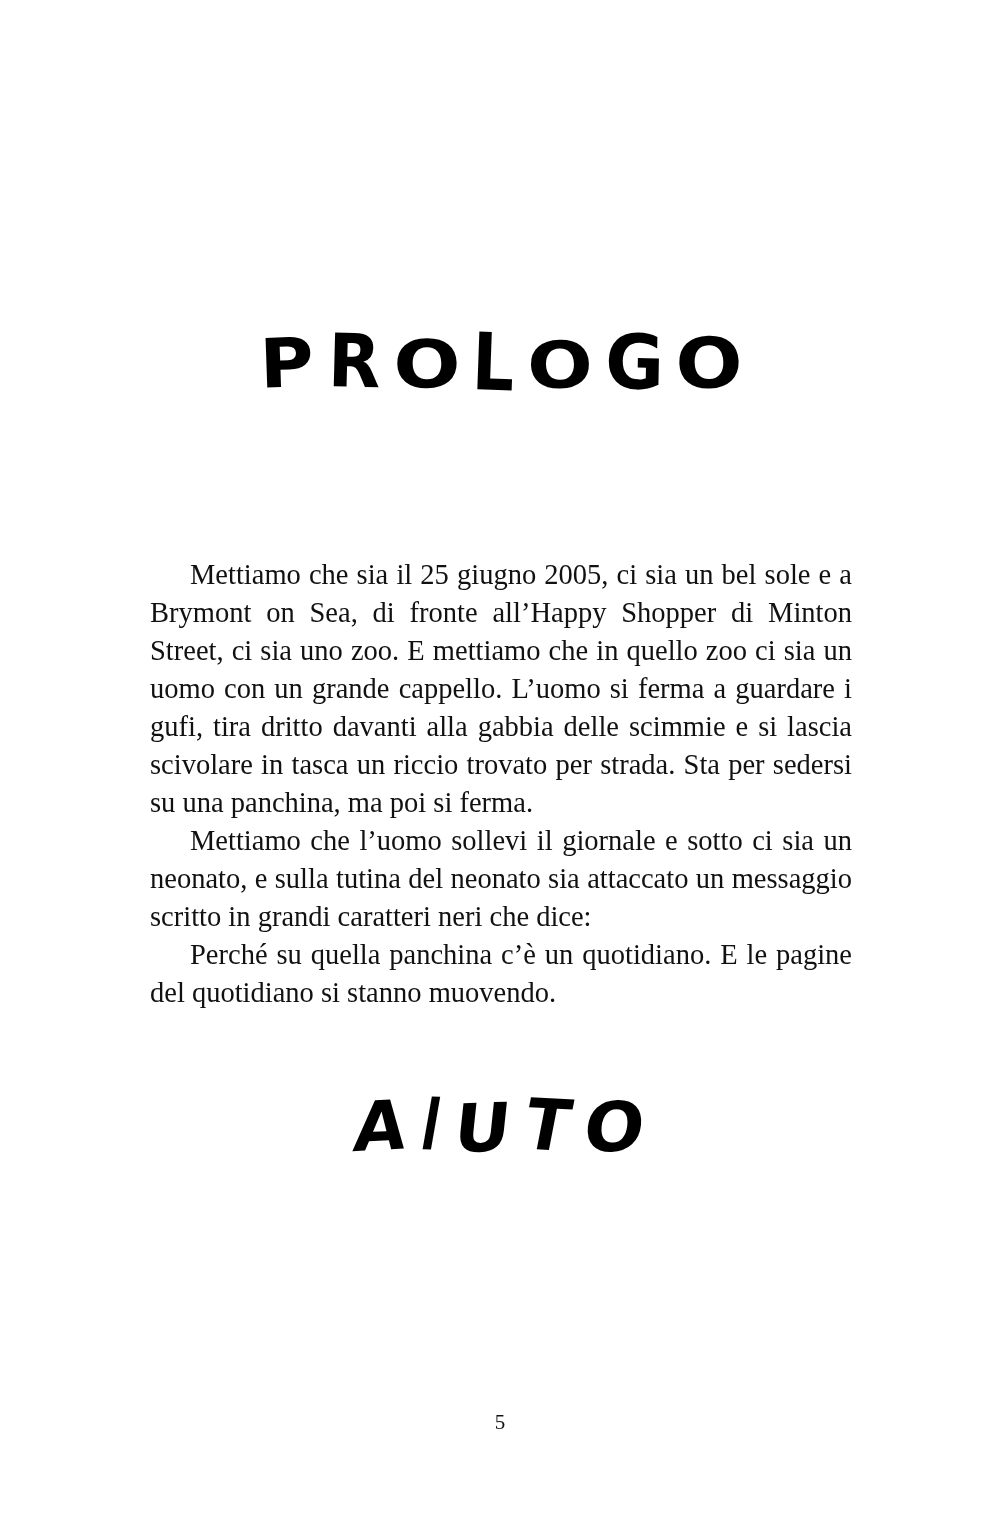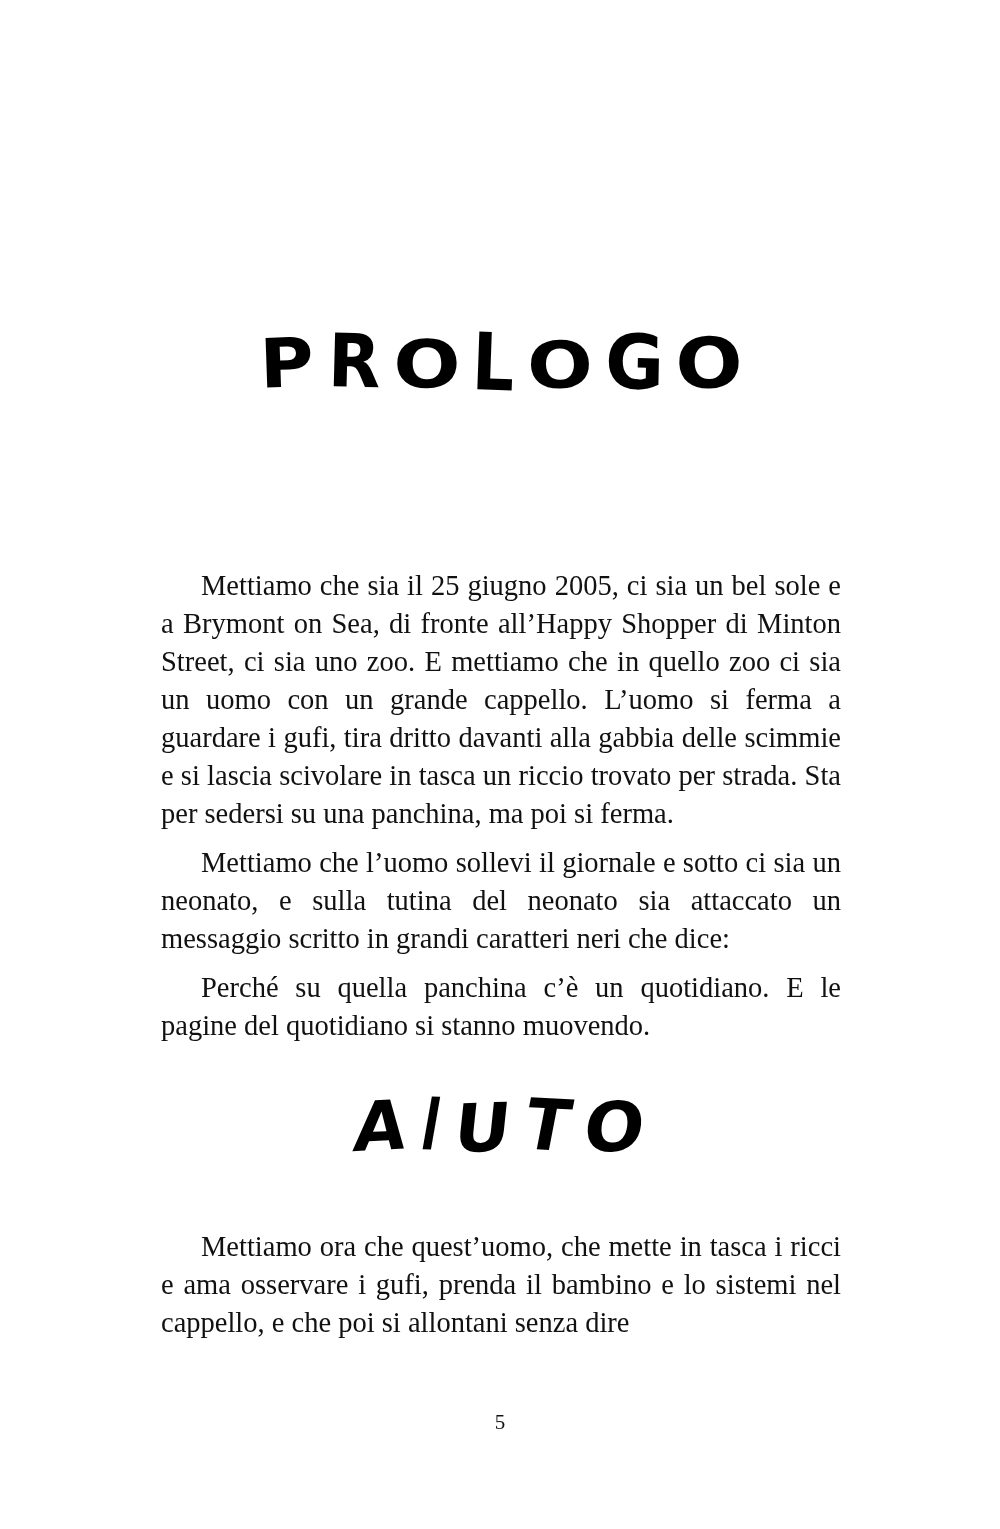--- a/index.html
+++ b/index.html
@@ -48,21 +48,21 @@
   }
 
   
   .body-block {
     position: absolute;
     left: 150px;
     top: 556px;
     width: 702px;
   }
   .para {
-    margin: 11px;
+    margin: 0;
     text-align: justify;
     text-justify: inter-word;
     font-size: 28.5px;
     line-height: 38px;
     text-indent: 40px;
     font-family: "Liberation Serif", "DejaVu Serif", serif;
     color: #111111;
     hyphens: none;
   }
   .para.last-full {
@@ -124,19 +124,16 @@
   <div class="body-block">
     <p class="para">Mettiamo che sia il 25 giugno 2005, ci sia un bel sole e a Brymont on Sea, di fronte all’Happy Shopper di Minton Street, ci sia uno zoo. E mettiamo che in quello zoo ci sia un uomo con un grande cappello. L’uomo si ferma a guardare i gufi, tira dritto davanti alla gabbia delle scimmie e si lascia scivolare in tasca un riccio trovato per strada. Sta per sedersi su una panchina, ma poi si ferma.</p>
     <p class="para">Mettiamo che l’uomo sollevi il giornale e sotto ci sia un neonato, e sulla tutina del neonato sia attaccato un messaggio scritto in grandi caratteri neri che dice:</p>
     <p class="para">Perché su quella panchina c’è un quotidiano. E le pagine del quotidiano si stanno muovendo.</p>
   </div>
 
   <div class="shout-block">
     <span class="glyphs"><span class="g" style="transform: translateY(0px) rotate(-3deg) scale(0.78, 0.8); margin-right: 1px;">A</span><span class="g" style="transform: translateY(-2px) rotate(2deg) scale(0.52, 0.84); margin-right: 1px;">I</span><span class="g" style="transform: translateY(2px) rotate(-2deg) scale(0.8, 0.78); margin-right: 1px;">U</span><span class="g" style="transform: translateY(-1px) rotate(3deg) scale(0.76, 0.82); margin-right: 1px;">T</span><span class="g" style="transform: translateY(1px) rotate(-2deg) scale(0.82, 0.8); margin-right: 1px;">O</span></span>
   </div>
 
-  <div class="body-block-2">
-    <p class="para last-full">Mettiamo ora che quest’uomo, che mette in tasca i ricci e ama osservare i gufi, prenda il bambino e lo sistemi nel cappello, e che poi si allontani senza dire</p>
-  </div>
 
   <div class="folio">5</div>
 
 </div>
 
 </body></html>

